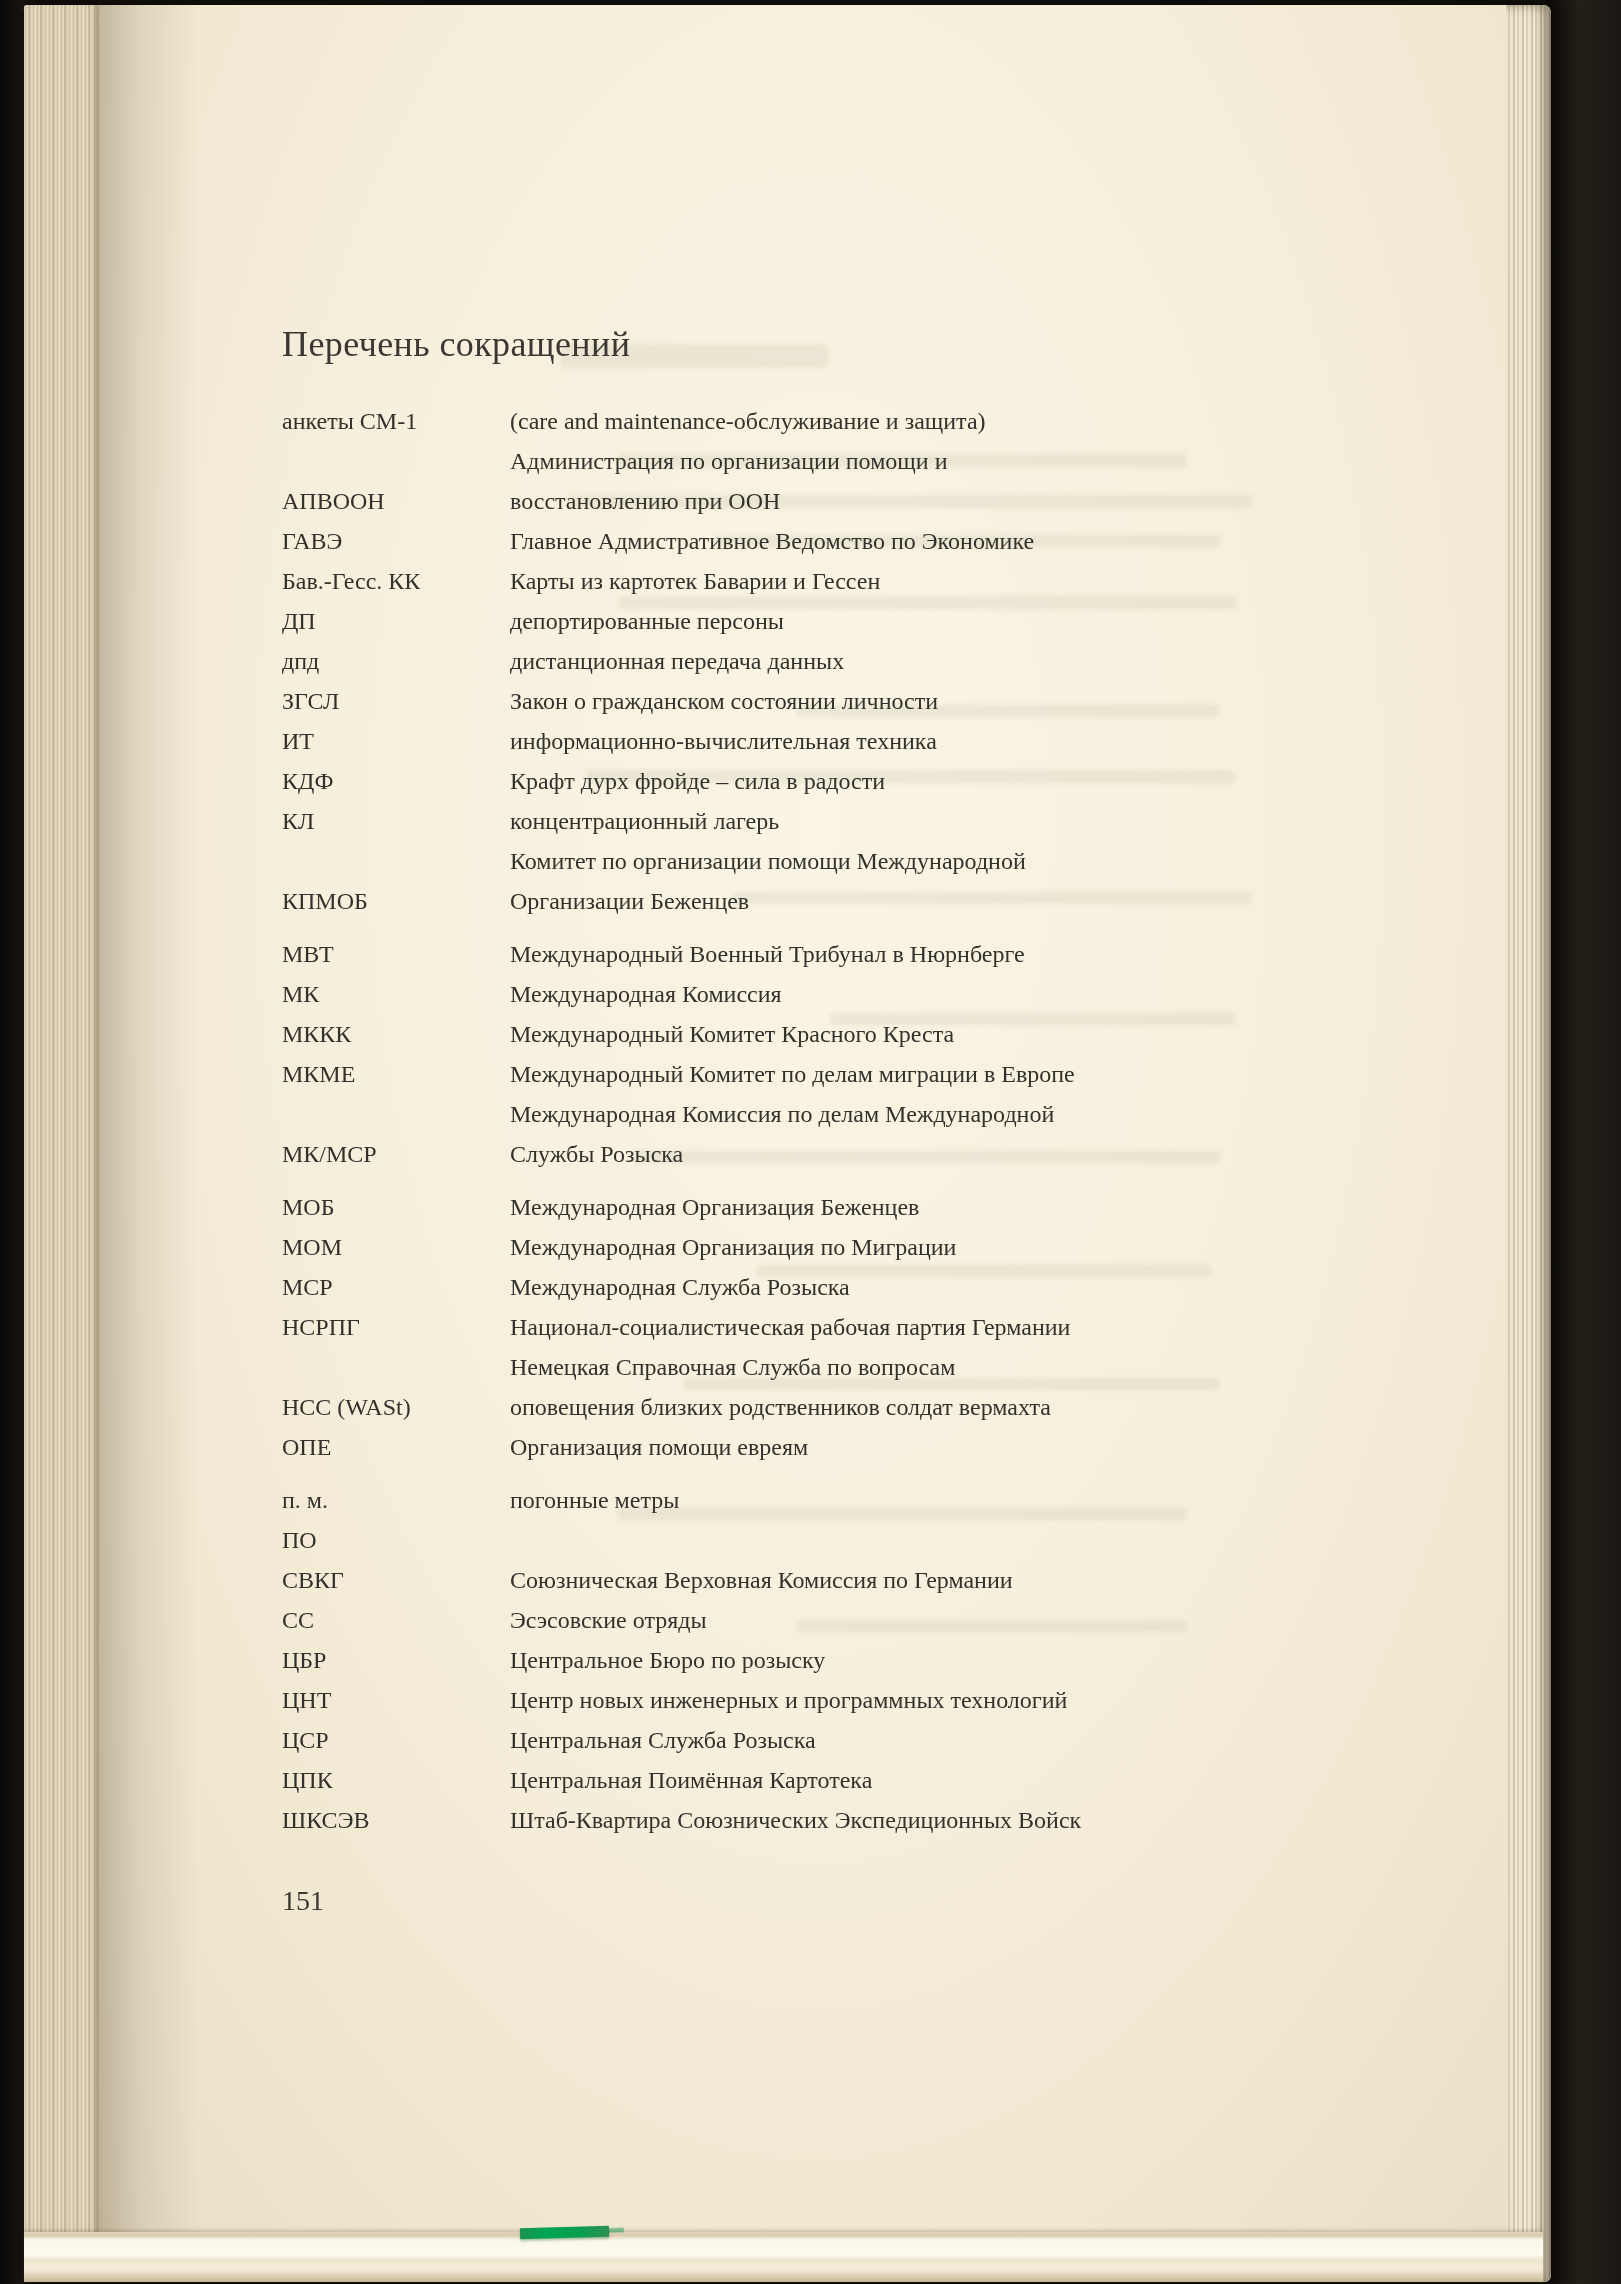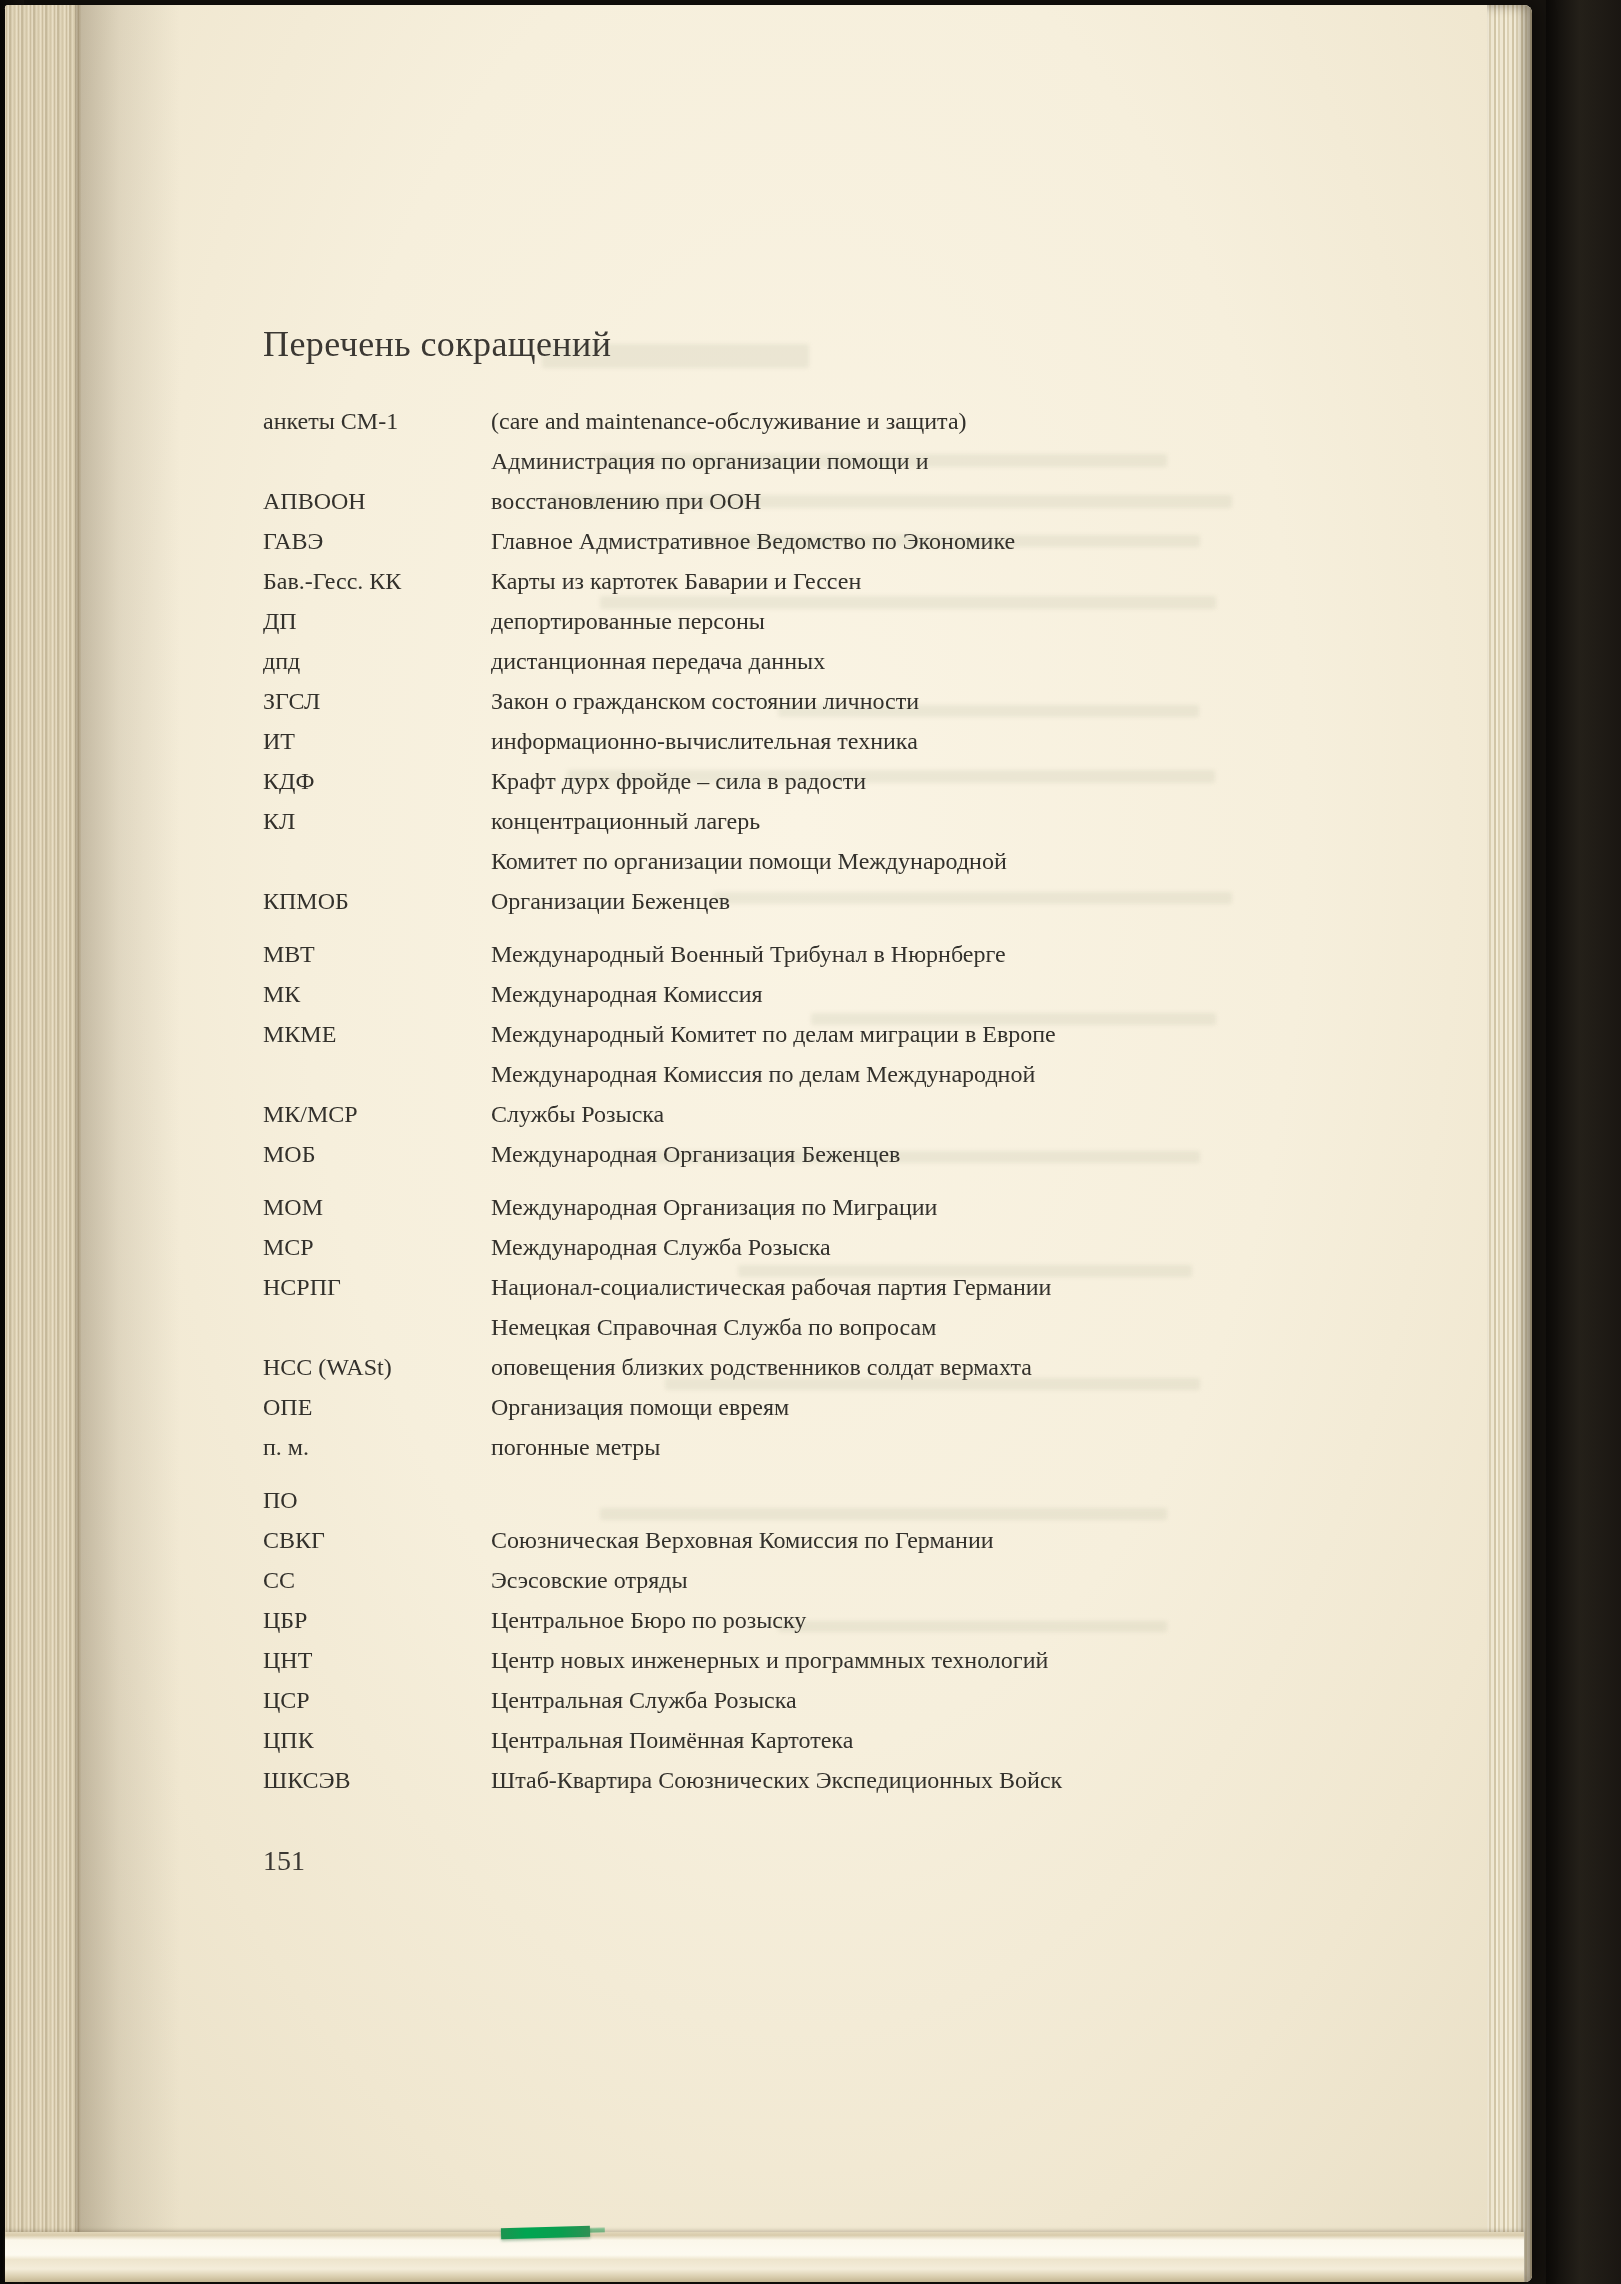--- a/index.html
+++ b/index.html
@@ -17,21 +17,21 @@
     position: absolute; top: 0; right: 0; width: 75px; height: 100%;
     background: linear-gradient(90deg, #0c0a08, #242019 45%, #1a1612 100%);
   }
   .bg-left {
     position: absolute; top: 0; left: 0; width: 24px; height: 100%;
     background: linear-gradient(90deg, #0a0908, #1c1813);
   }
 
   
   .page {
-    position: absolute; left: 5px; top: 4.9px; width: 1527px; bottom: 1.6px;
+    position: absolute; left: 24px; top: 4.9px; width: 1527px; bottom: 1.6px;
     background:
       radial-gradient(ellipse at 52% 36%, #faf4e4 0%, #f6efdc 45%, #f0e7d0 72%, #e6dcc2 100%);
     border-radius: 3.2px 8px 6.5px 3.2px;
     box-shadow: 0 0 21px rgba(0,0,0,0.65);
   }
 
   
   .gutter {
     position: absolute; left: 0; top: 0; bottom: 47px; width: 76px;
     border-radius: 3.2px 0 0 3.2px;
@@ -210,20 +210,24 @@
         <div class="abbr-row">
           <span class="abbr-term">МВТ</span>
           <span class="abbr-def">Международный Военный Трибунал в Нюрнберге</span>
         </div>
 
         <div class="abbr-row">
           <span class="abbr-term">МК</span>
           <span class="abbr-def">Международная Комиссия</span>
         </div>
 
+        <div class="abbr-row">
+          <span class="abbr-term">МККК</span>
+          <span class="abbr-def">Международный Комитет Красного Креста</span>
+        </div>
 
         <div class="abbr-row">
           <span class="abbr-term">МКМЕ</span>
           <span class="abbr-def">Международный Комитет по делам миграции в Европе</span>
         </div>
 
         <div class="abbr-row">
           <span class="abbr-term">МК/МСР</span>
           <span class="abbr-def">Международная Комиссия по делам Международной
 Службы Розыска</span>

